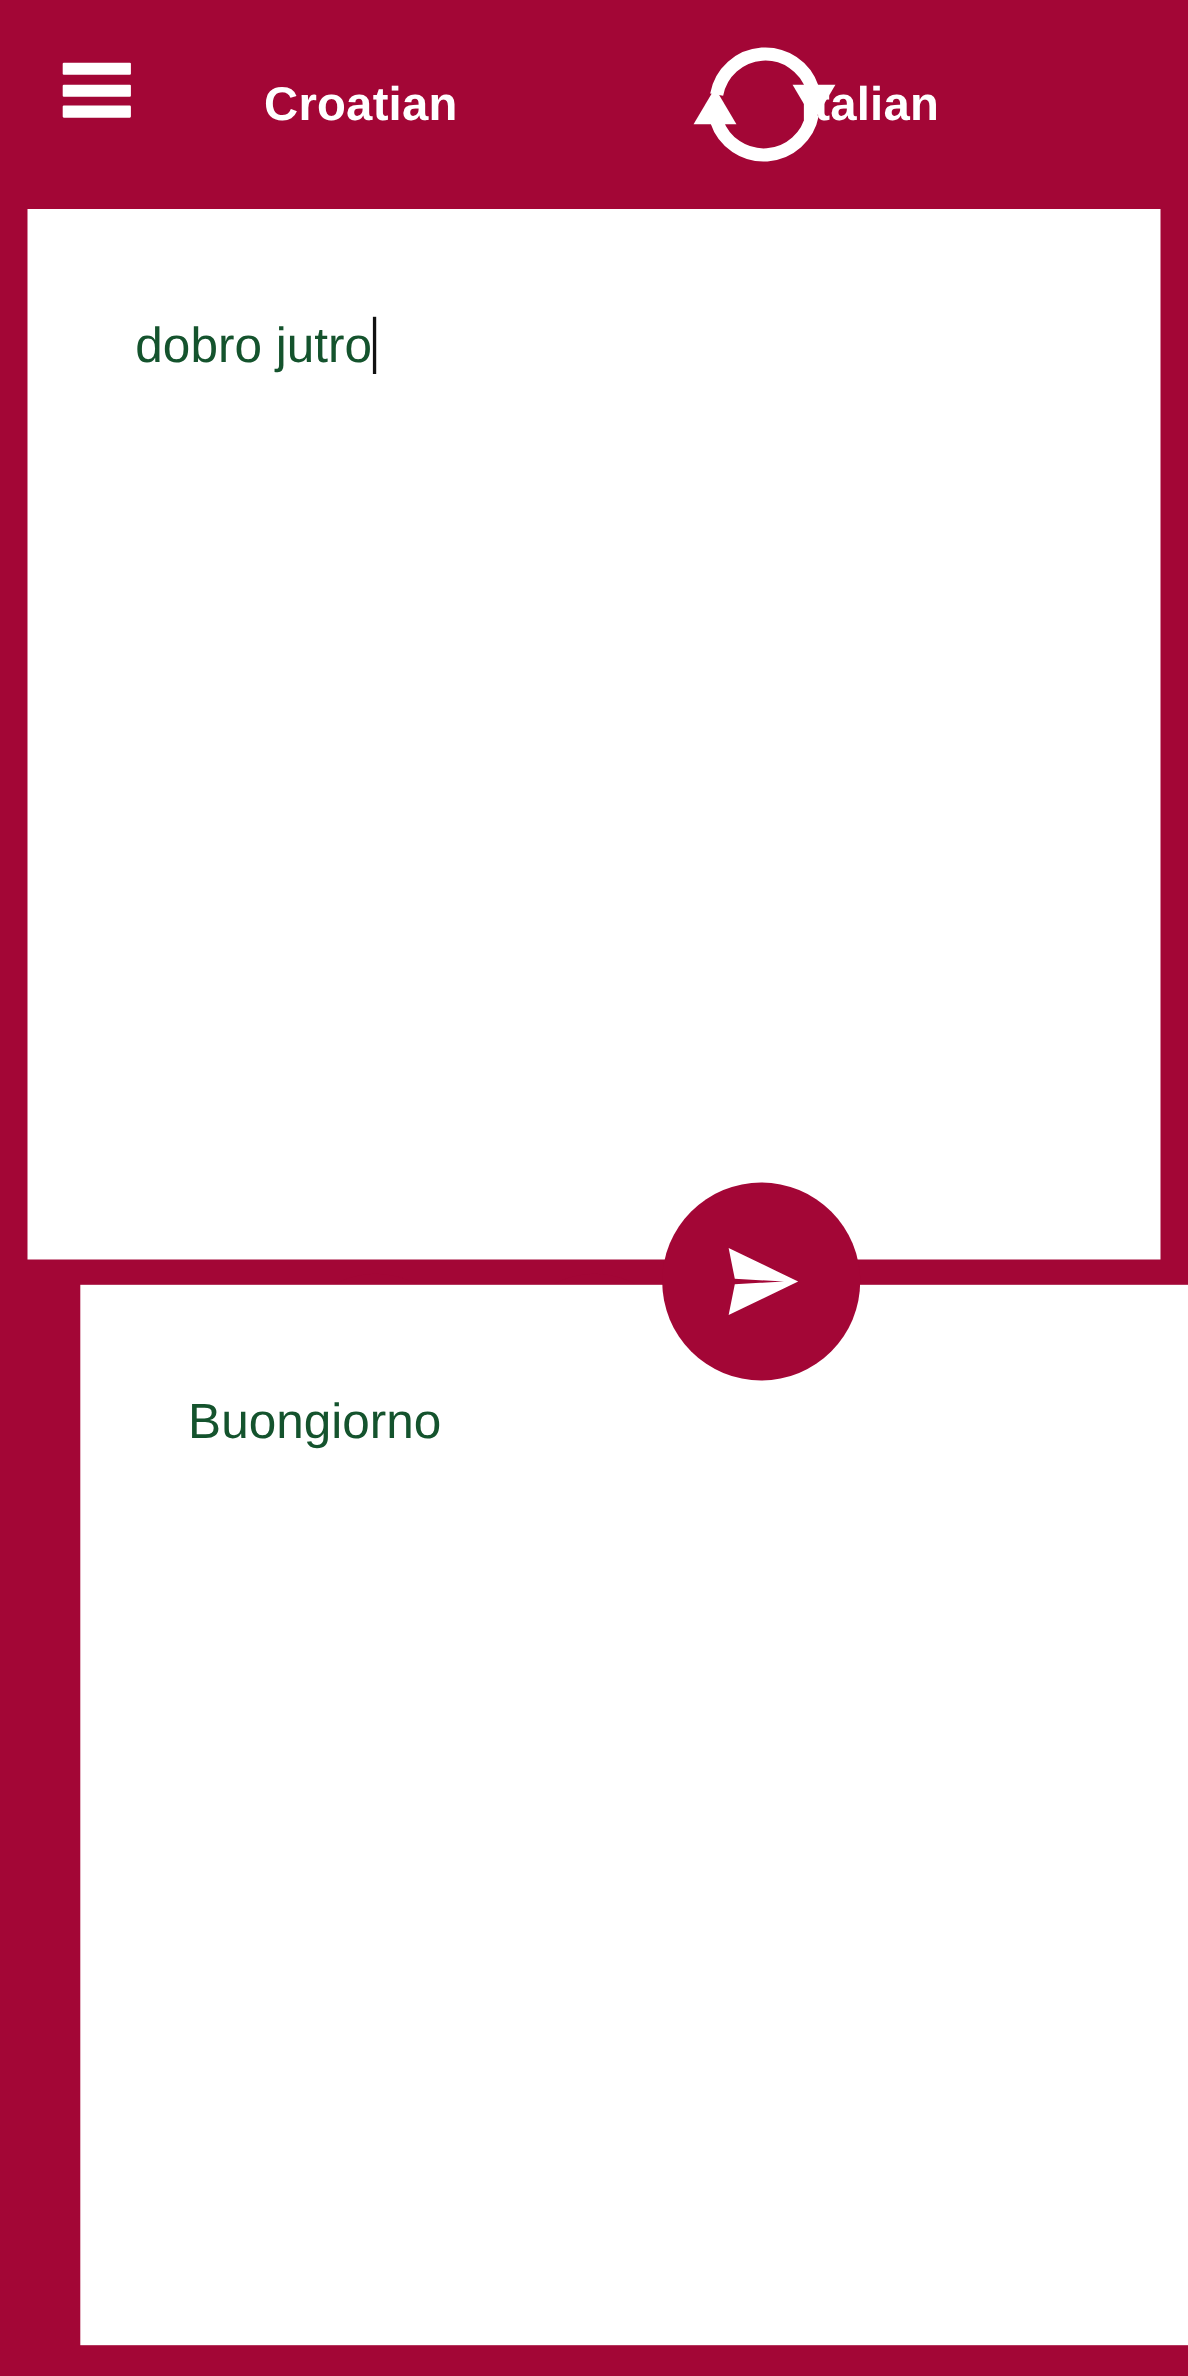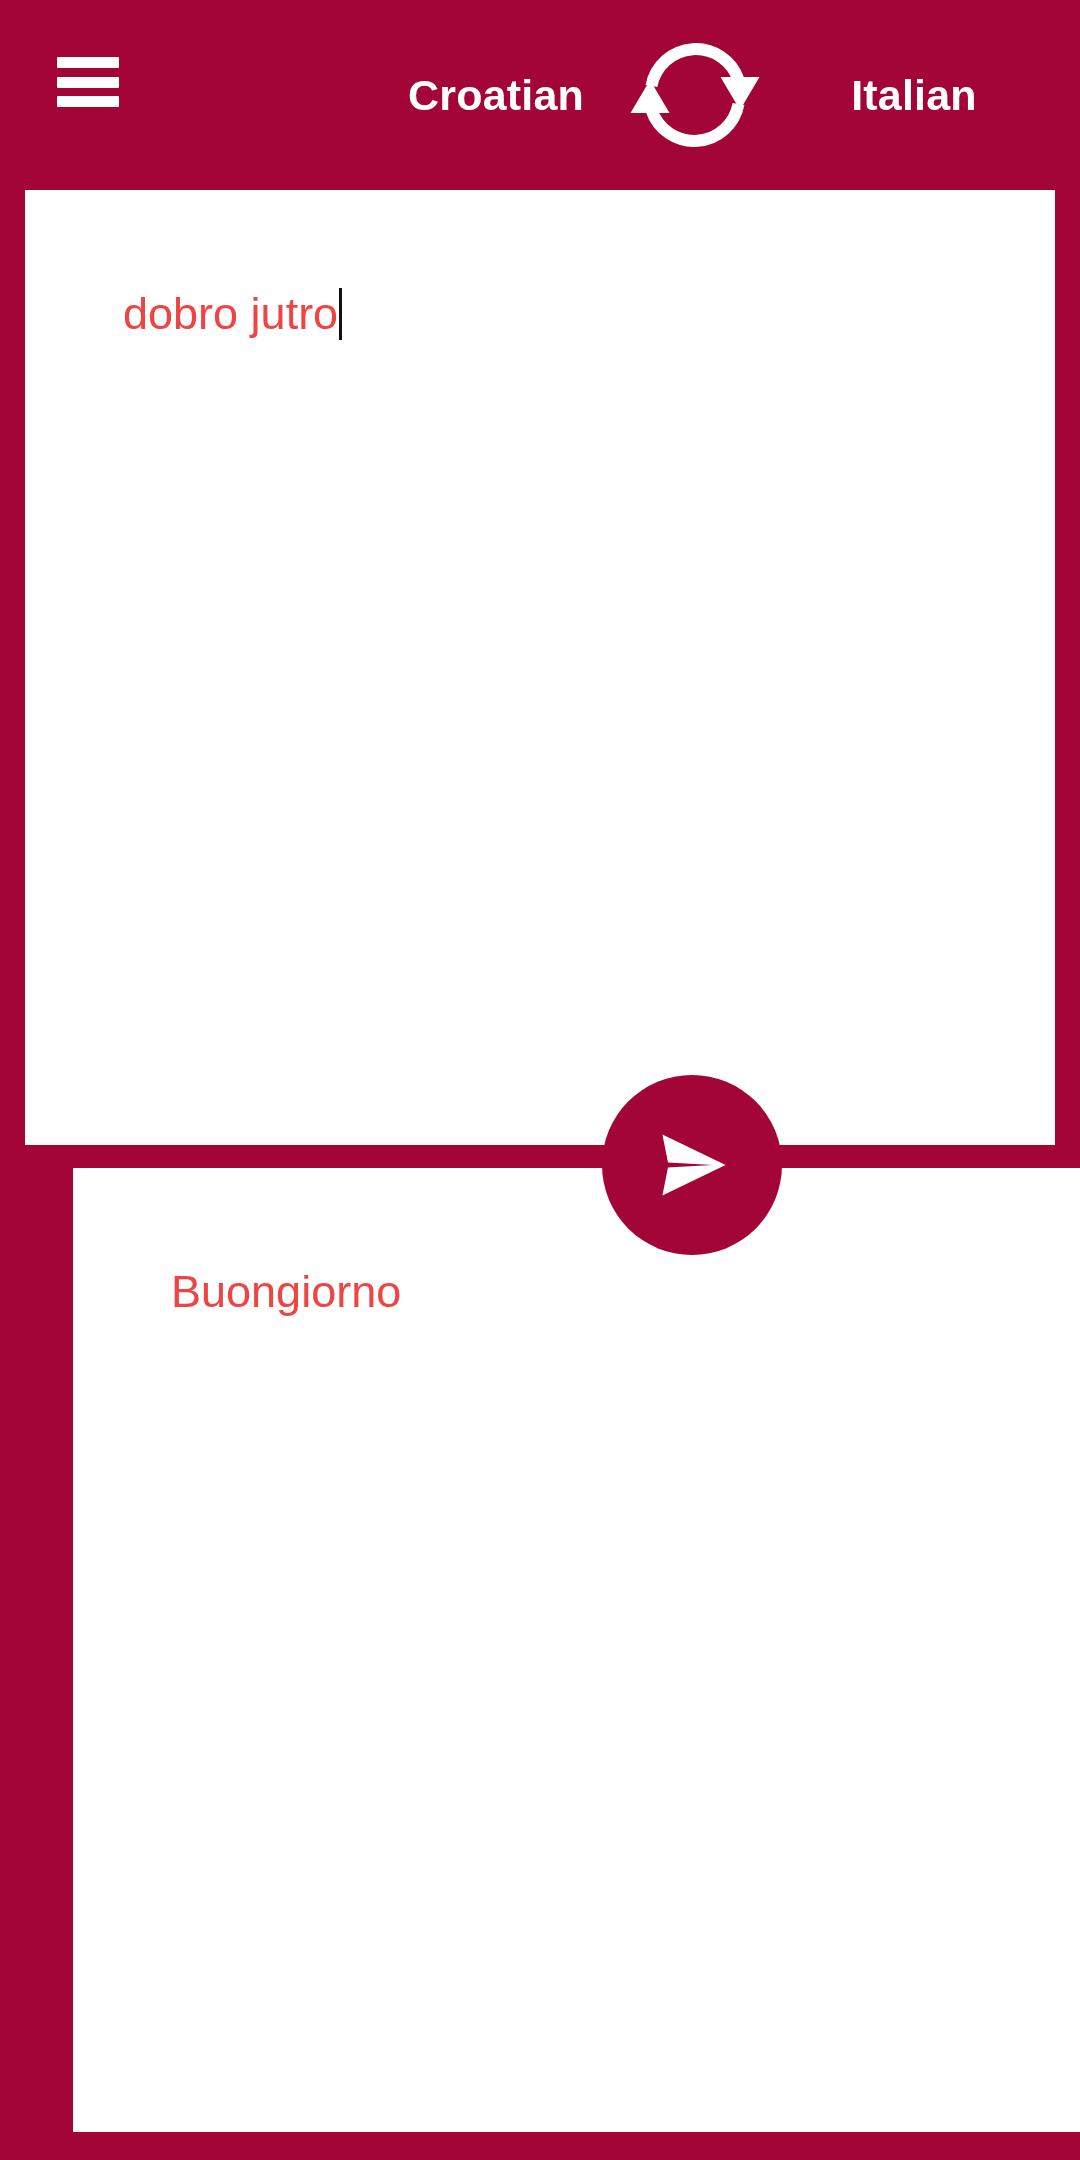--- a/index.html
+++ b/index.html
@@ -58,28 +58,28 @@
     height: 190px;
     line-height: 190px;
     color: #ffffff;
     font-size: 43px;
     font-weight: bold;
     letter-spacing: 0.2px;
     white-space: nowrap;
     cursor: pointer;
   }
   .lang-source {
-    left: 224px;
+    left: 240px;
     width: 360px;
-    text-align: right;
+    text-align: left;
   }
   .lang-target {
-    left: 764px;
+    left: 728px;
     width: 300px;
-    text-align: center;
+    text-align: left;
   }
 
   .swap-btn {
     position: absolute;
     left: 620px;
     top: 20px;
     width: 150px;
     height: 150px;
     cursor: pointer;
   }
@@ -101,21 +101,21 @@
     margin-left: 48px;
   }
 
   .panel-text {
     position: absolute;
     left: 23px;
     top: 40px;
     right: 40px;
     font-size: 45px;
     line-height: 1.25;
-    color: #ef4444;
+    color: #14532d;
     font-family: "Liberation Sans", sans-serif;
     word-wrap: break-word;
     white-space: pre-wrap;
   }
   .caret {
     display: inline-block;
     width: 3px;
     height: 52px;
     background: #111111;
     vertical-align: -11px;

